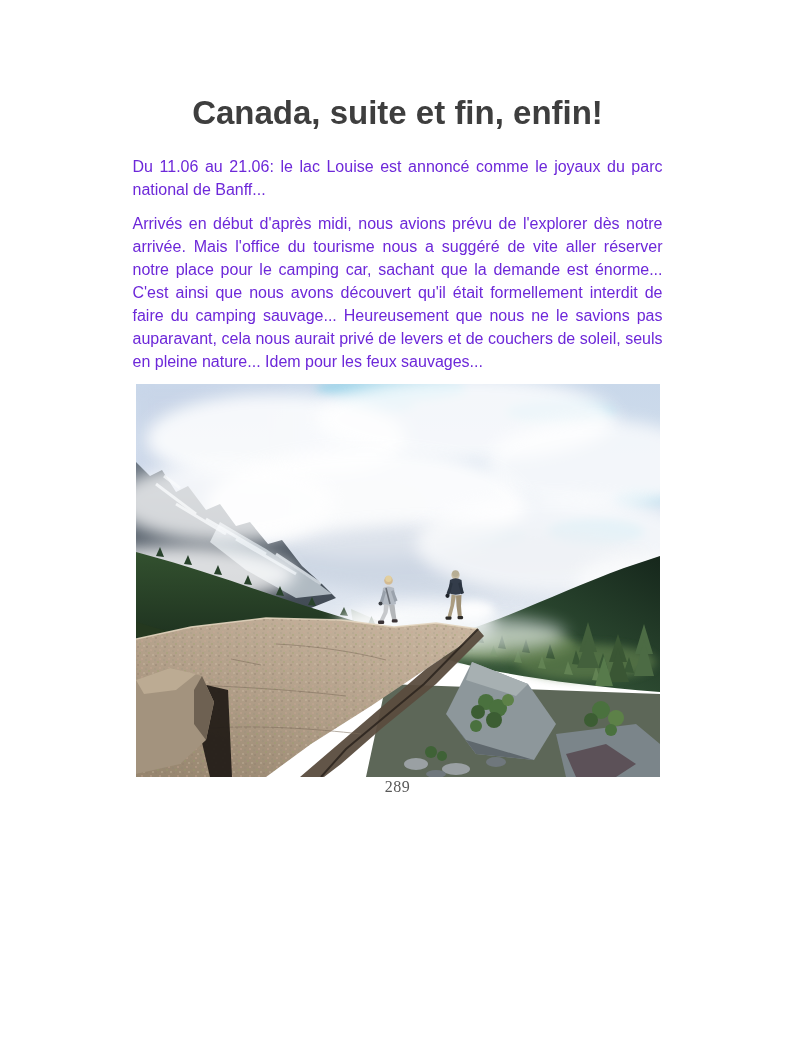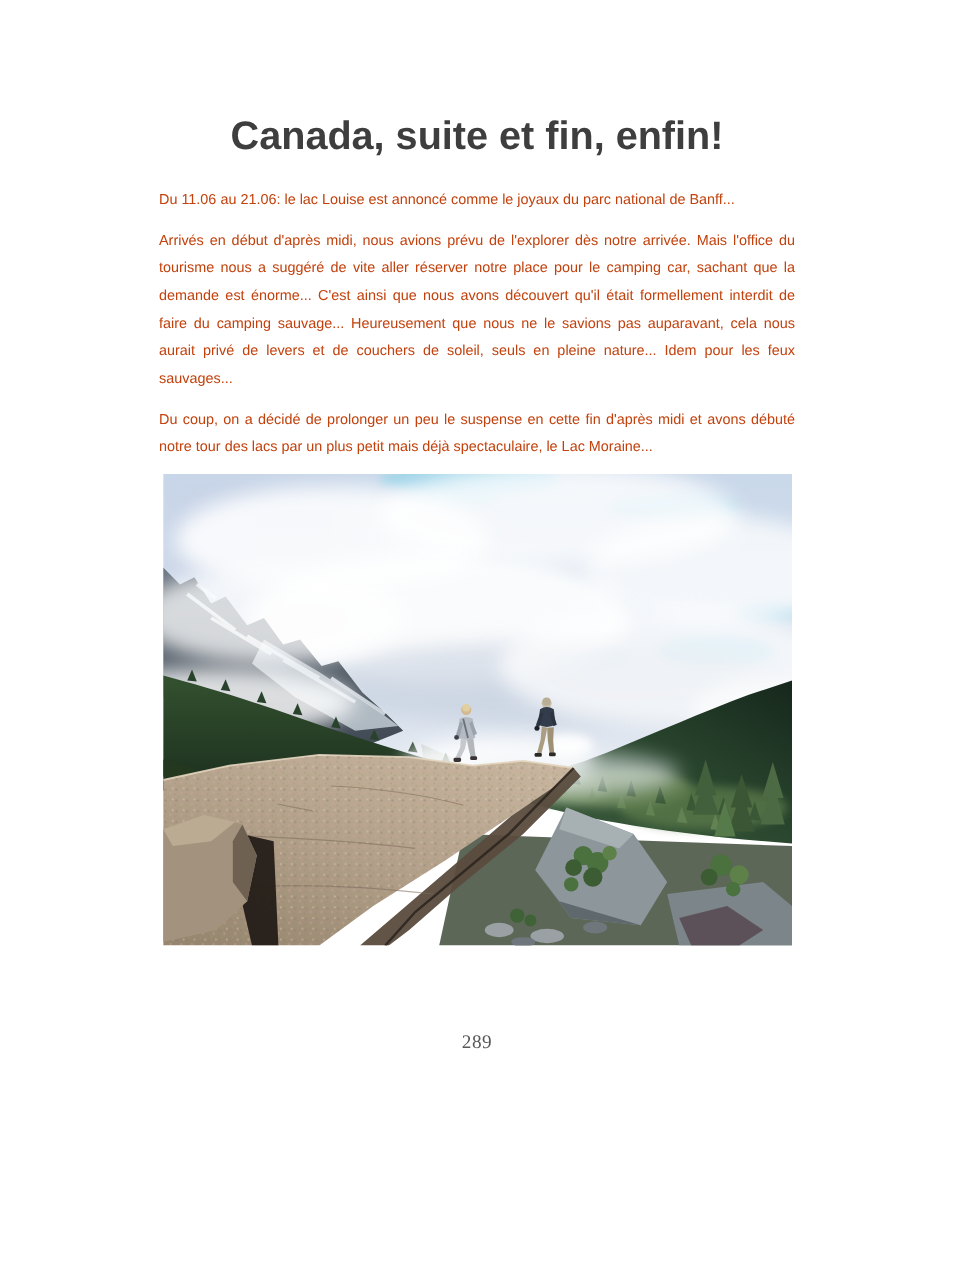--- a/index.html
+++ b/index.html
@@ -12,46 +12,45 @@
   }
   .content{width:530px;margin:0 auto;}
   .page-title{
     margin:94px 0 23px 0;
     font-size:33px;line-height:38px;
     font-weight:bold;color:#3e3e3e;
     text-align:center;letter-spacing:0;
   }
   .para{
     margin:0 0 11px 0;
-    font-size:12px;line-height:23px;
-    color:#c2410c;text-align:justify;
+    font-size:16px;line-height:23px;
+    color:#6d28d9;text-align:justify;
   }
   .photo-fig{
     margin:11px auto 0 auto;width:524px;height:393px;
     padding:0;display:block;
   }
   .photo-fig svg{display:block;}
   .page-footer{
-    margin-top:71px;text-align:center;
+    text-align:center;
     font-family:"Liberation Serif",serif;
     font-size:16px;line-height:20px;color:#585858;
     letter-spacing:.5px;
   }
 </style>
 </head>
 <body>
 
 <div class="sheet">
   <div class="content">
 
     <h1 class="page-title">Canada, suite et fin, enfin!</h1>
 
     <p class="para">Du 11.06 au 21.06: le lac Louise est annoncé comme le joyaux du parc national de Banff...</p>
     <p class="para">Arrivés en début d'après midi, nous avions prévu de l'explorer dès notre arrivée. Mais l'office du tourisme nous a suggéré de vite aller réserver notre place pour le camping car, sachant que la demande est énorme... C'est ainsi que nous avons découvert qu'il était formellement interdit de faire du camping sauvage... Heureusement que nous ne le savions pas auparavant, cela nous aurait privé de levers et de couchers de soleil, seuls en pleine nature... Idem pour les feux sauvages...</p>
-    <p class="para">Du coup, on a décidé de prolonger un peu le suspense en cette fin d'après midi et avons débuté notre tour des lacs par un plus petit mais déjà spectaculaire, le Lac Moraine...</p>
 
     <figure class="photo-fig">
       <svg viewBox="0 0 524 393" width="524" height="393" role="img">
         <defs>
           <linearGradient id="sky" x1="0" y1="0" x2="0" y2="1">
             <stop offset="0" stop-color="#c9d8ea"></stop>
             <stop offset="0.55" stop-color="#d6e0ed"></stop>
             <stop offset="1" stop-color="#e7ebf1"></stop>
           </linearGradient>
           <linearGradient id="mtn" x1="0" y1="0" x2="0" y2="1">

